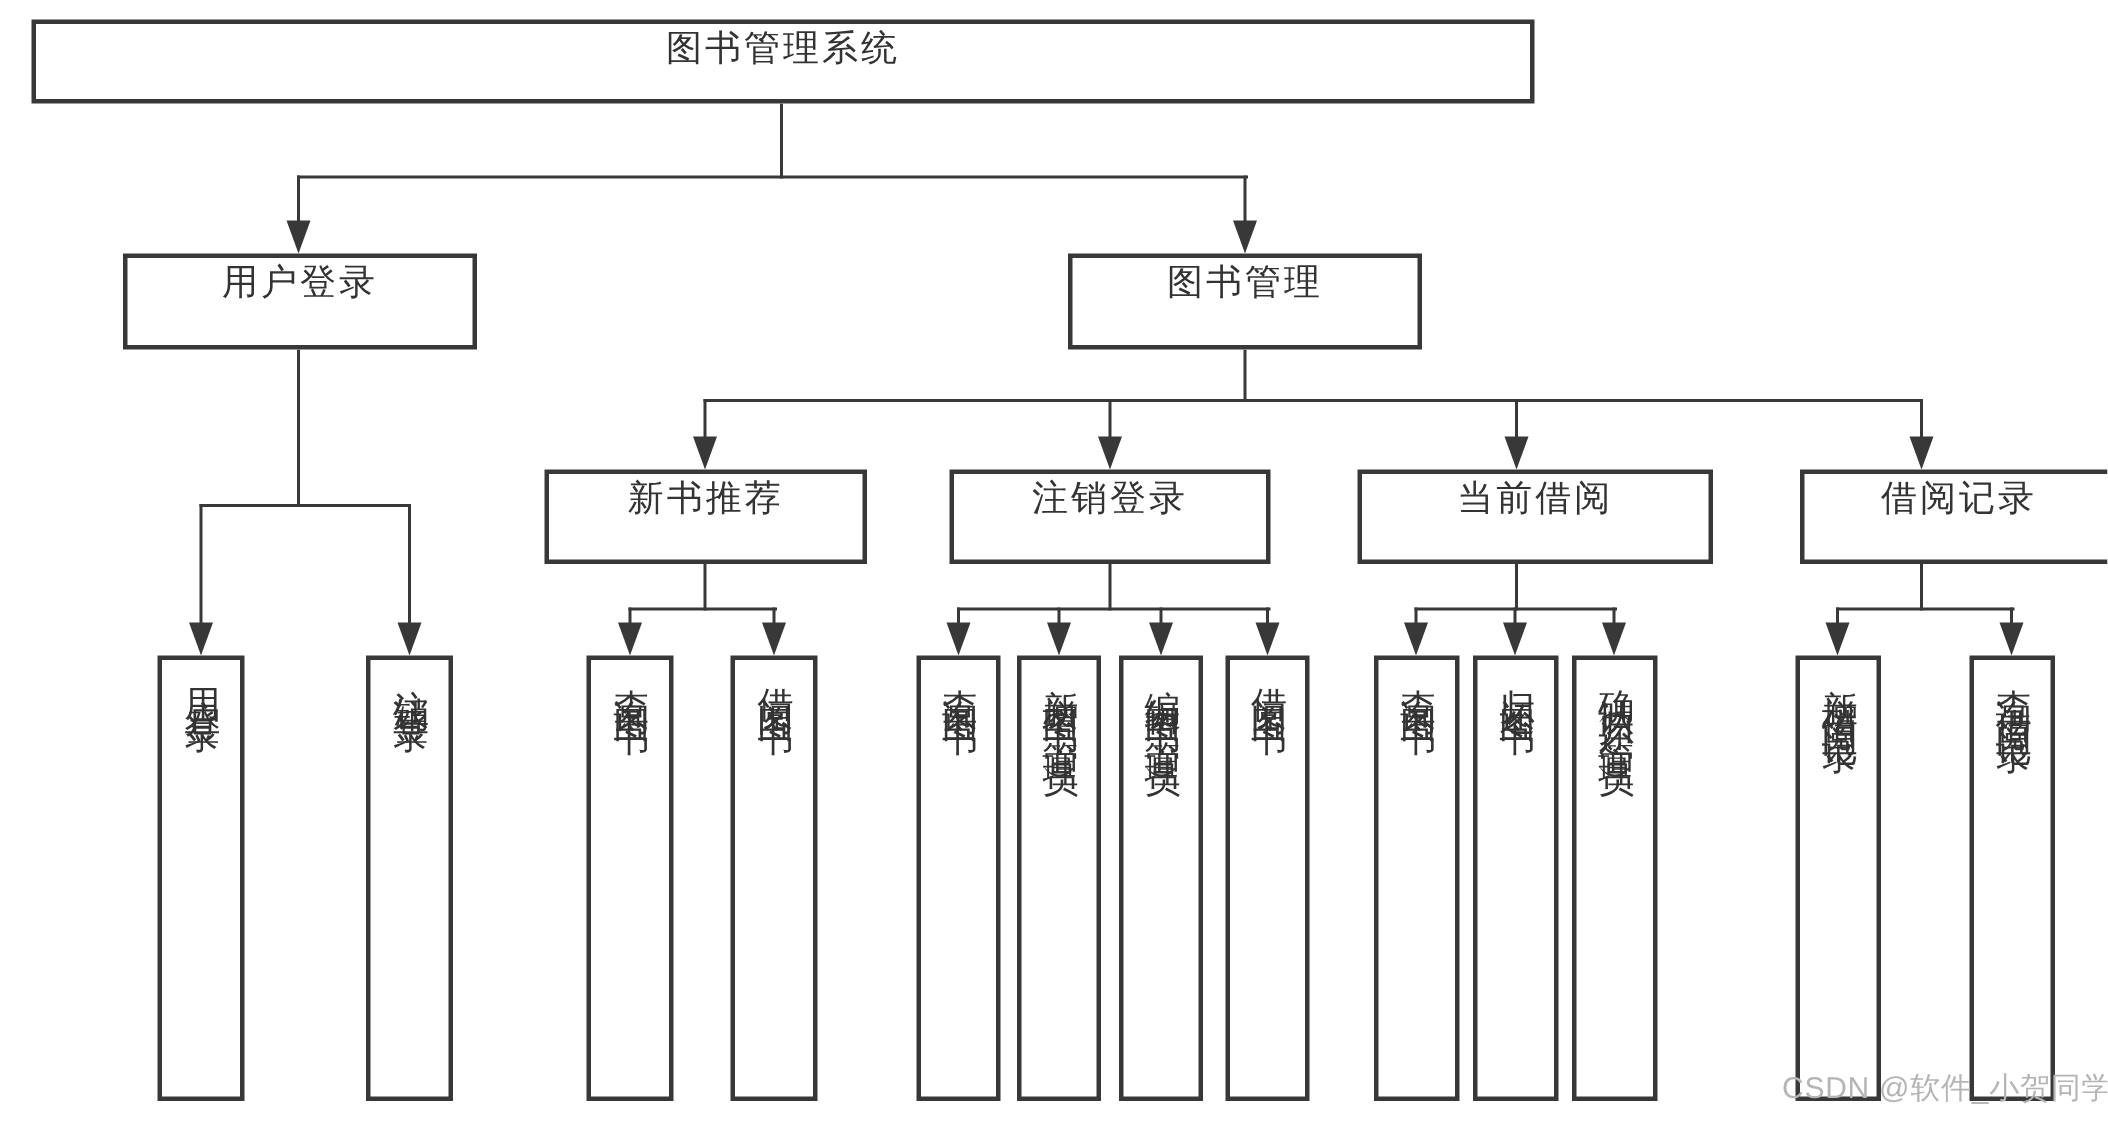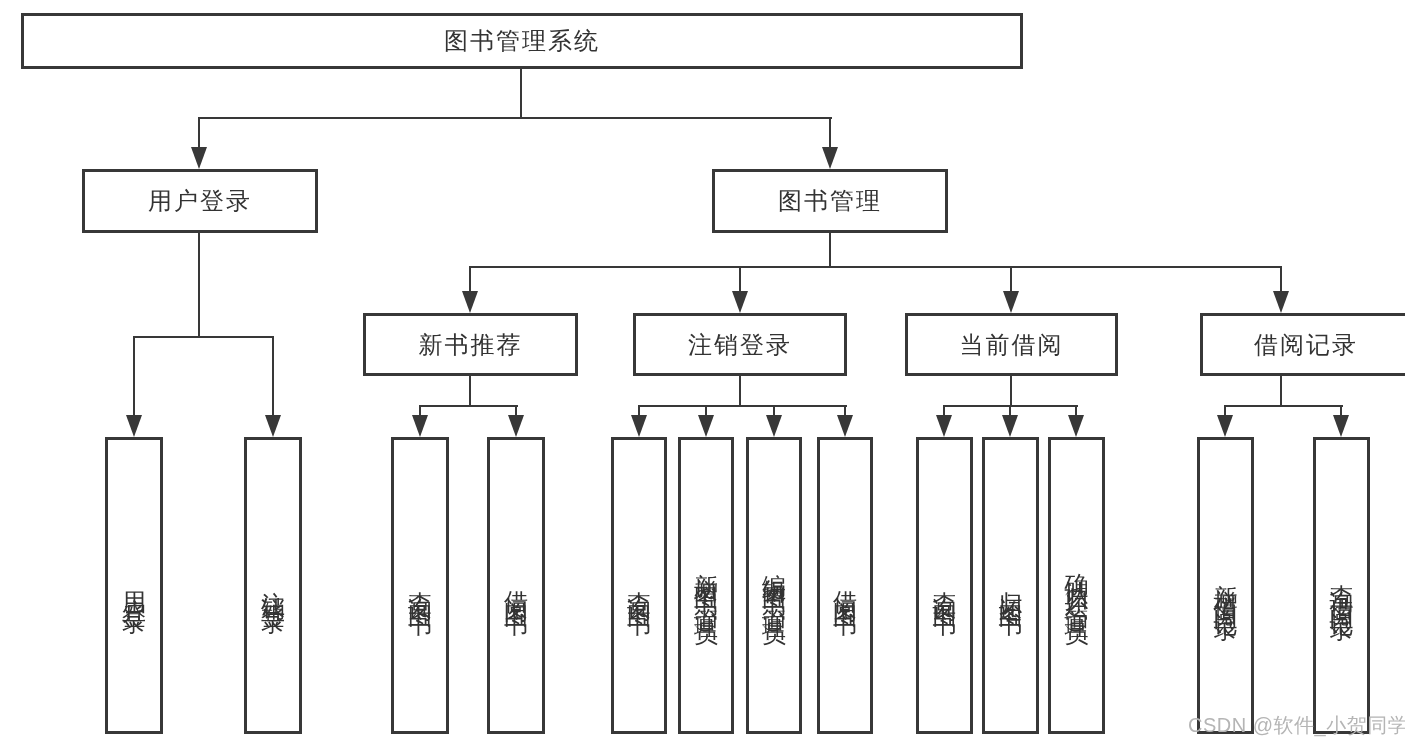--- a/index.html
+++ b/index.html
@@ -26,21 +26,20 @@
     border-left:8px solid transparent;
     border-right:8px solid transparent;
     border-top:22px solid var(--line);
   }
   
   .node{
     position:absolute;
     border:3px solid var(--line);
     background:var(--bg);
     display:flex;
-    align-items:center;
     justify-content:center;
     color:var(--text);
   }
   .hlabel{
     font-size:24px;
     letter-spacing:2px;
     white-space:nowrap;
     color:var(--text);
   }
   .vlabel{
@@ -136,21 +135,21 @@
   <div class="node" style="left:712px;top:169px;width:236px;height:64px">
     <span class="hlabel">图书管理</span>
   </div>
 
   <div class="node" style="left:363px;top:313px;width:215px;height:63px">
     <span class="hlabel">新书推荐</span>
   </div>
   <div class="node" style="left:633px;top:313px;width:214px;height:63px">
     <span class="hlabel">注销登录</span>
   </div>
-  <div class="node" style="left:905px;top:313px;width:213px;height:63px">
+  <div class="node" style="left:905px;top:313px;width:237px;height:63px">
     <span class="hlabel">当前借阅</span>
   </div>
   <div class="node" style="left:1200px;top:313px;width:212px;height:63px">
     <span class="hlabel">借阅记录</span>
   </div>
 
   <div class="node" style="left:105px;top:437px;width:58px;height:297px">
     <span class="vlabel">用户登录</span>
   </div>
   <div class="node" style="left:244px;top:437px;width:58px;height:297px">

